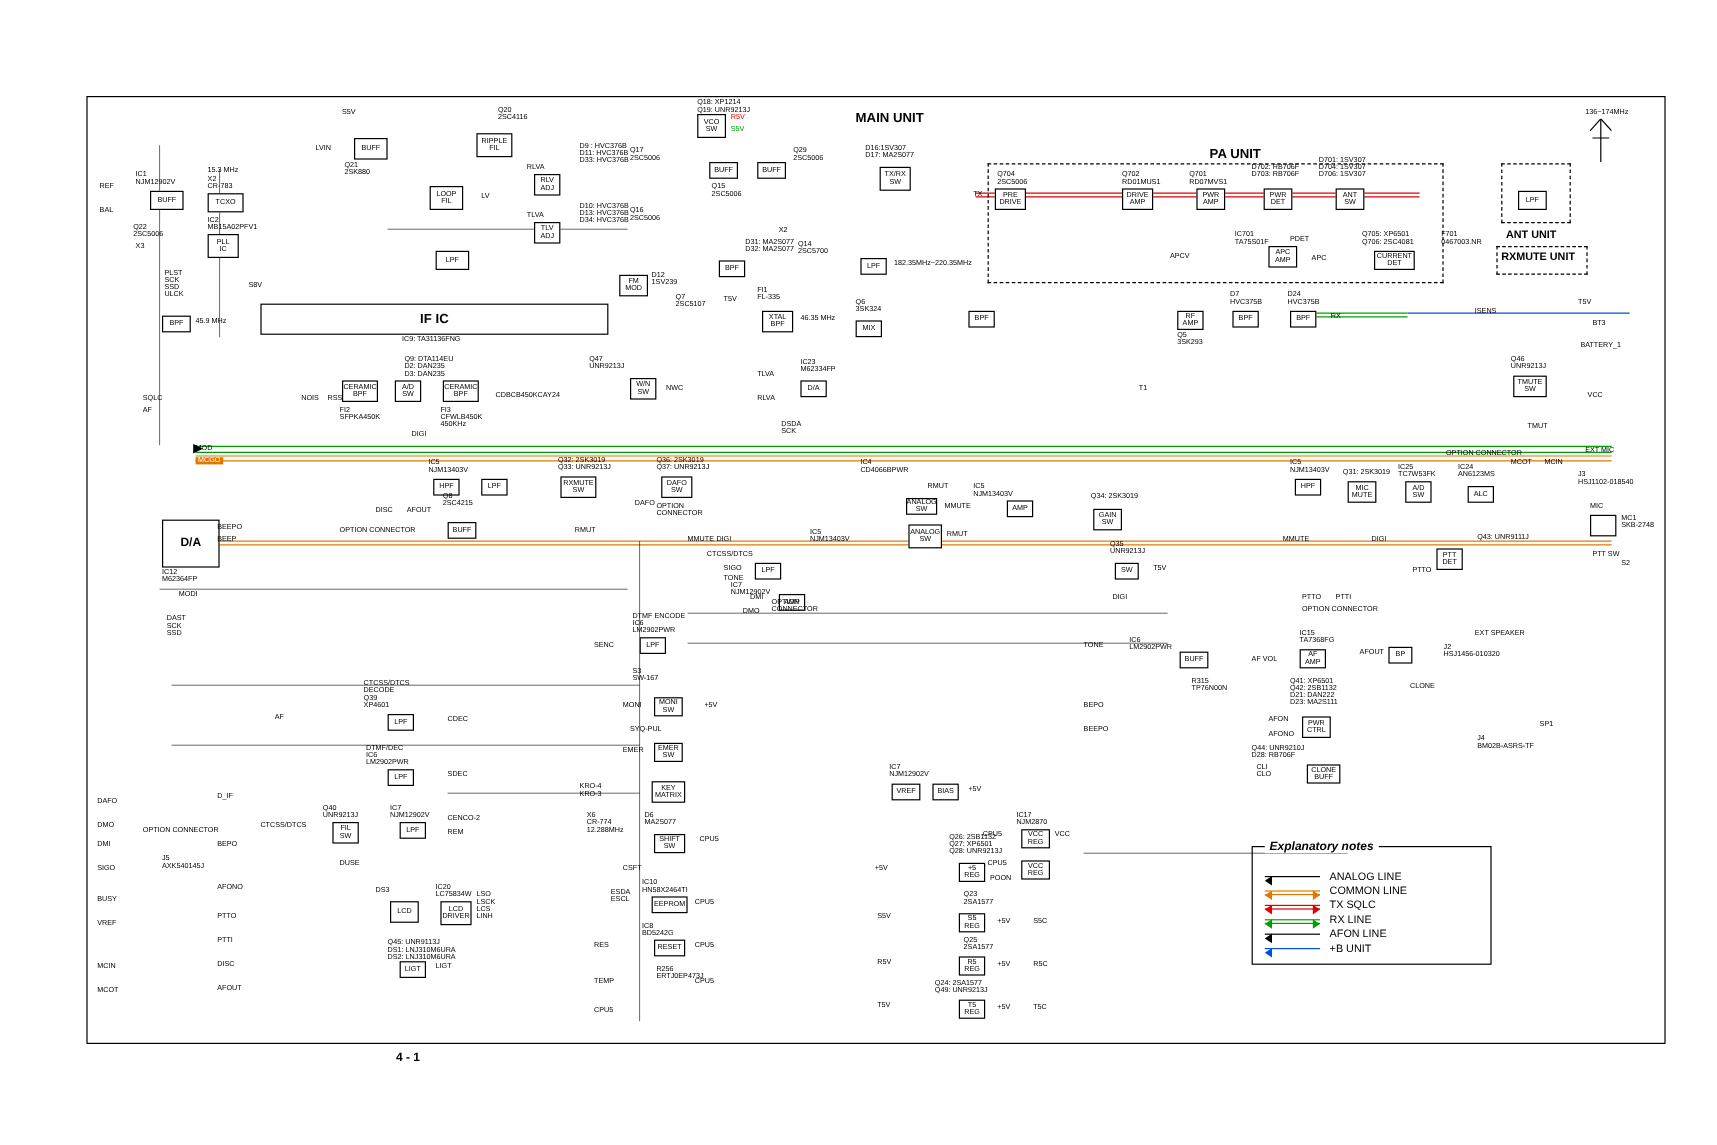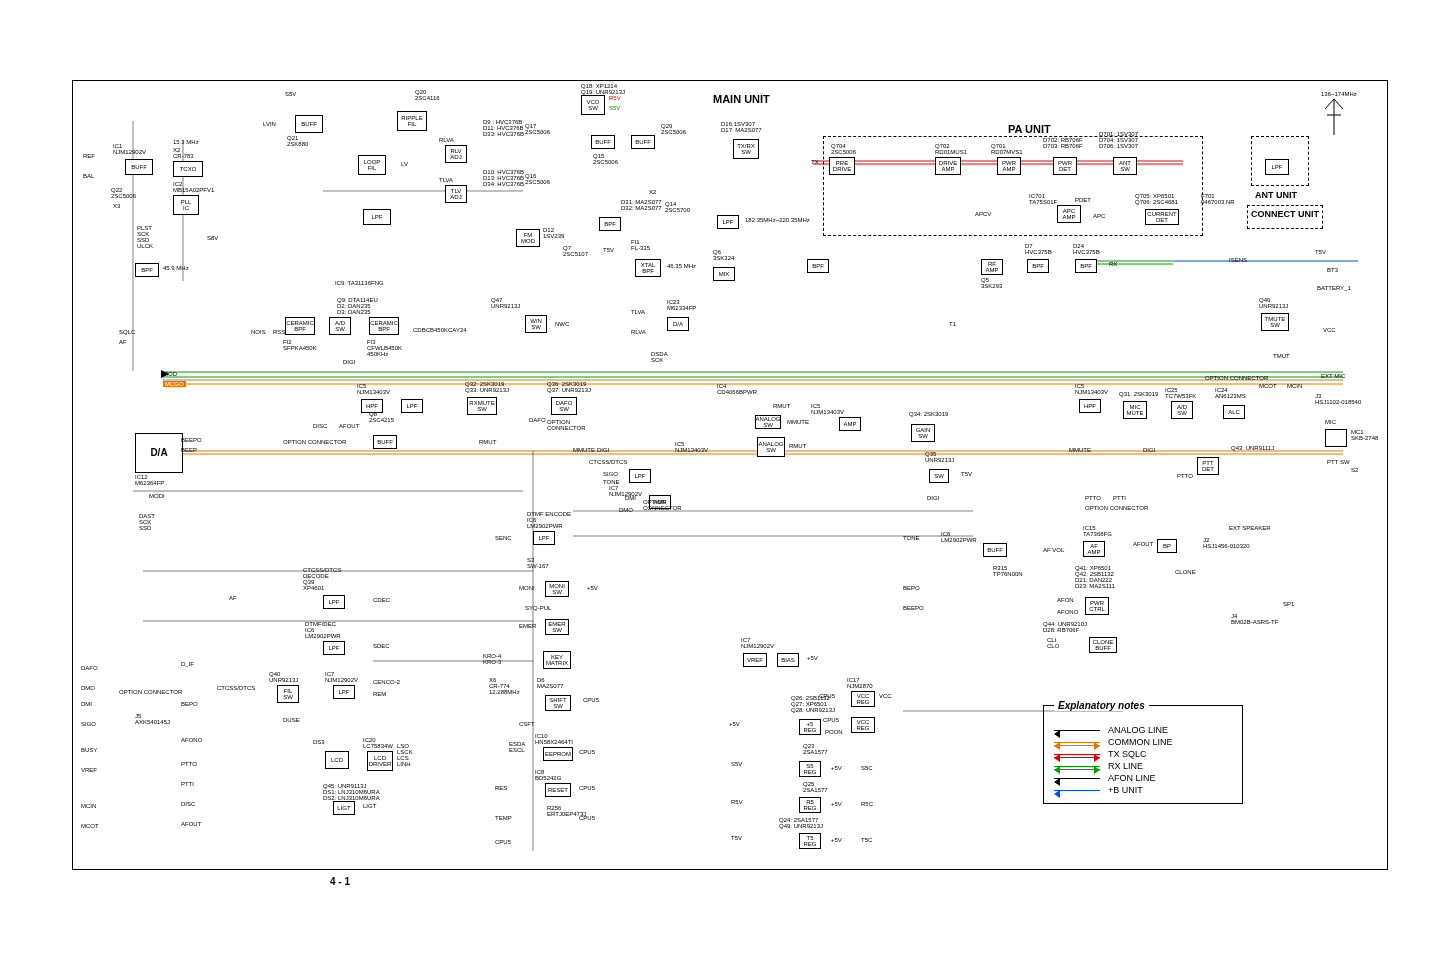--- a/index.html
+++ b/index.html
@@ -70,23 +70,26 @@
         <polygon points="88,367 96,371 88,375"></polygon>
       </g>
     </svg>
 
     <div class="lbl lbl-b" style="left:640px; top:12px;">MAIN UNIT</div>
     <div class="lbl lbl-b" style="left:920px; top:42px;margin-left:15px;">PA UNIT</div>
     <div class="box-dashed" style="left:750px; top:55px; width:380px; height:100px;"></div>
     <div class="lbl lbl-m" style="left:1182px; top:109px;">ANT UNIT</div>
     <div class="box-dashed" style="left:1178px; top:55px; width:58px; height:50px;"></div>
     <div class="lbl" style="left:1248px; top:10px;">136~174MHz</div>
-    <div class="lbl lbl-m" style="left:1178px; top:128px;">CONNECT UNIT</div>
+    <div class="lbl lbl-m" style="left:1178px; top:128px;">RXMUTE UNIT</div>
     <div class="box-dashed" style="left:1174px; top:124px; width:76px; height:24px;"></div>
 
+    <div class="blk" style="left:144px; top:172px; width:290px; height:26px; flex-direction:column;">
+      <span class="blk-big">IF IC</span>
+    </div>
     <div class="lbl" style="left:262px; top:199px;">IC9: TA31136FNG</div>
 
 
     <div class="blk" style="left:62px; top:352px; width:48px; height:40px; flex-direction:column;">
       <span class="blk-big" style="font-size:10px;">D/A</span>
     </div>
     <div class="lbl" style="left:62px; top:393px; white-space:pre;">IC12
 M62364FP</div>
 
     <div class="lbl" style="left:212px; top:10px;">S5V</div>

